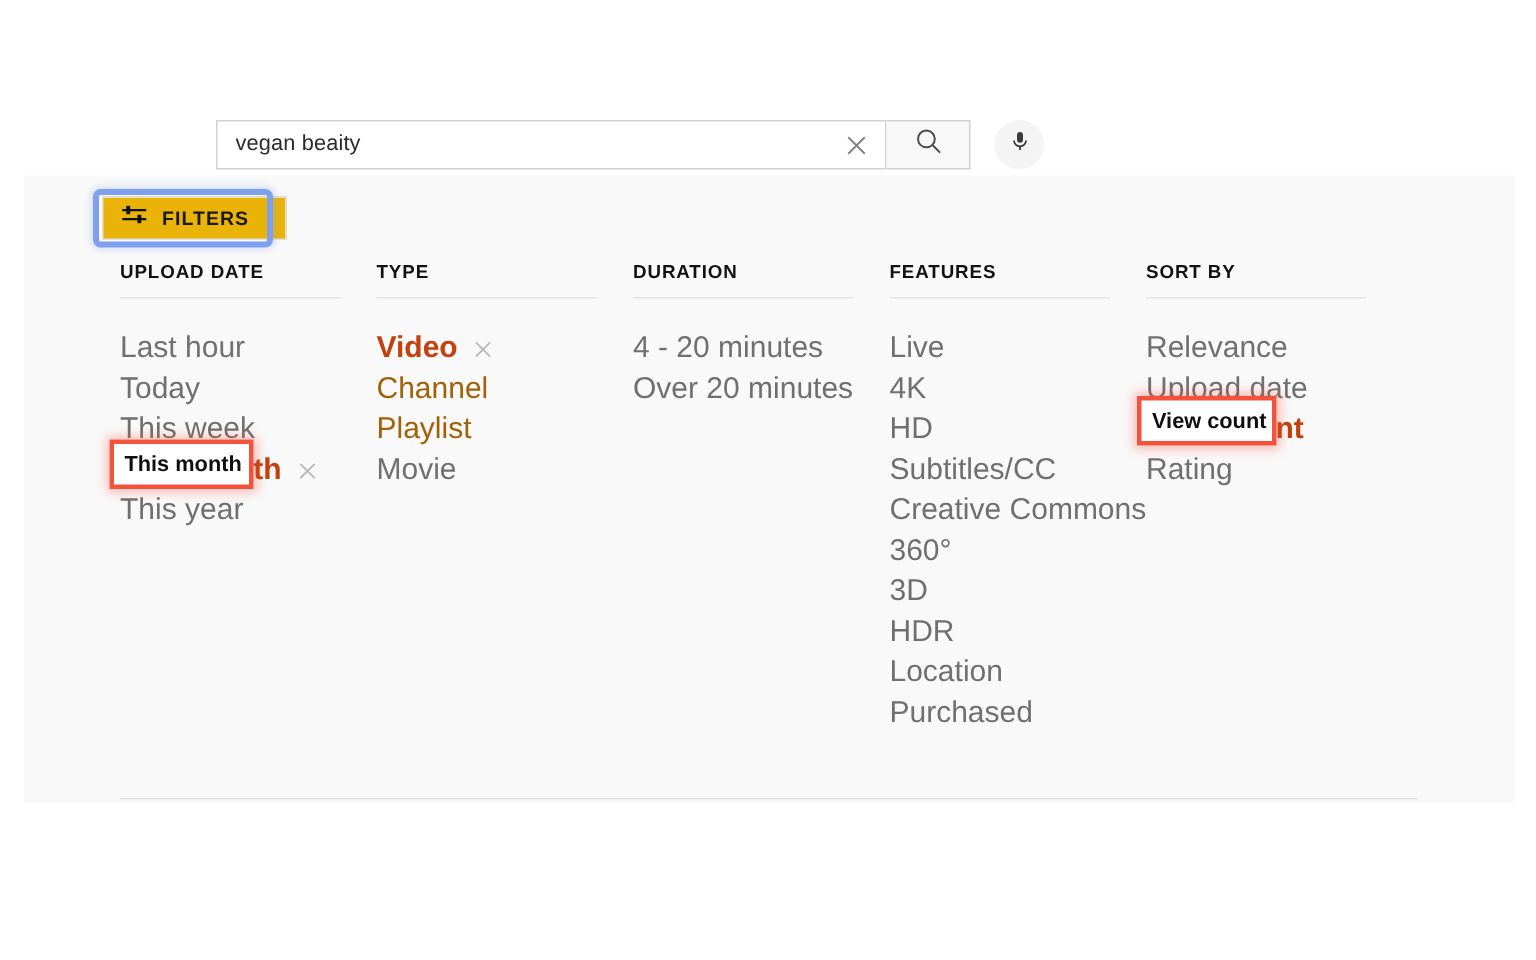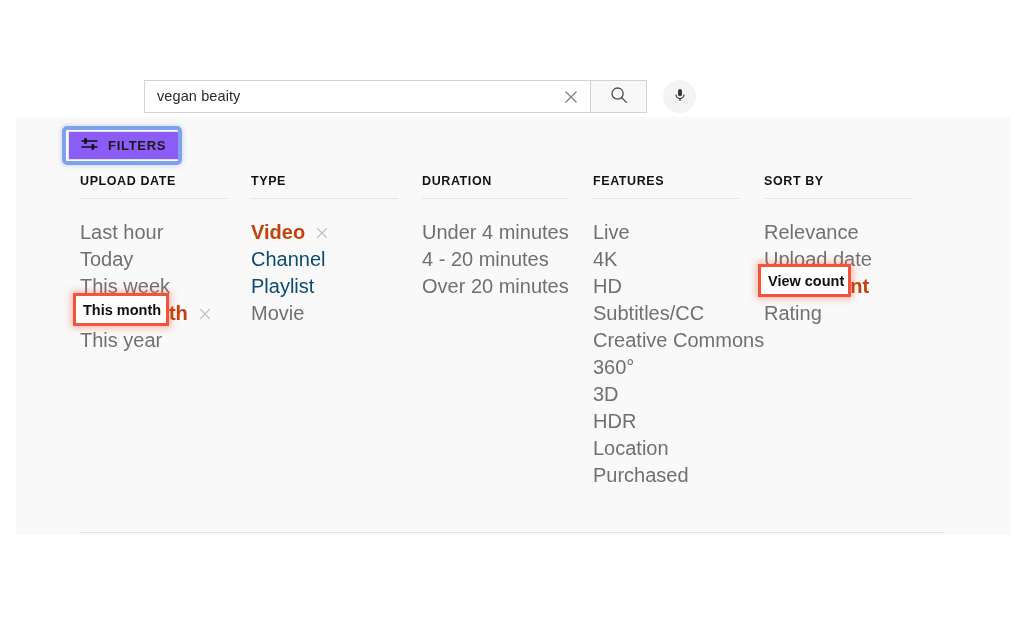--- a/index.html
+++ b/index.html
@@ -95,22 +95,22 @@
     background: #e2e2e2;
   }
 
   
   .filters-chip {
     position: absolute;
     left: 68px;
     top: 131px;
     height: 29px;
     box-sizing: border-box;
-    padding: 0 14px 0 12px;
-    background: #8b5cf6;
+    padding: 0 24px 0 12px;
+    background: #eab308;
     border: 1px solid #e0e0e0;
     display: flex;
     align-items: center;
     gap: 10px;
   }
   .filters-chip .label {
     font-size: 13px;
     font-weight: bold;
     letter-spacing: .7px;
     color: #1a1a1a;
@@ -142,21 +142,21 @@
   .opt {
     font-size: 20px;
     color: #707070;
     line-height: 27px;
     height: 27px;
     white-space: nowrap;
     display: flex;
     align-items: center;
   }
   .opt.selected { color: #c2410c; font-weight: bold; }
-  .opt.dim { color: #0c4a6e; }
+  .opt.dim { color: #a16207; }
   .opt .x {
     color: #b9b9b9;
     margin-left: 11px;
     display: inline-flex;
     align-items: center;
   }
 
   
   .anno {
     position: absolute;
@@ -275,23 +275,20 @@
     </div>
     <div class="opt">
       <span>Movie</span>
     </div>
   </div>
 
   <div class="column">
     <div class="col-head">DURATION</div>
     <div class="col-rule"></div>
     <div class="opt">
-      <span>Under 4 minutes</span>
-    </div>
-    <div class="opt">
       <span>4 - 20 minutes</span>
     </div>
     <div class="opt">
       <span>Over 20 minutes</span>
     </div>
   </div>
 
   <div class="column">
     <div class="col-head">FEATURES</div>
     <div class="col-rule"></div>

